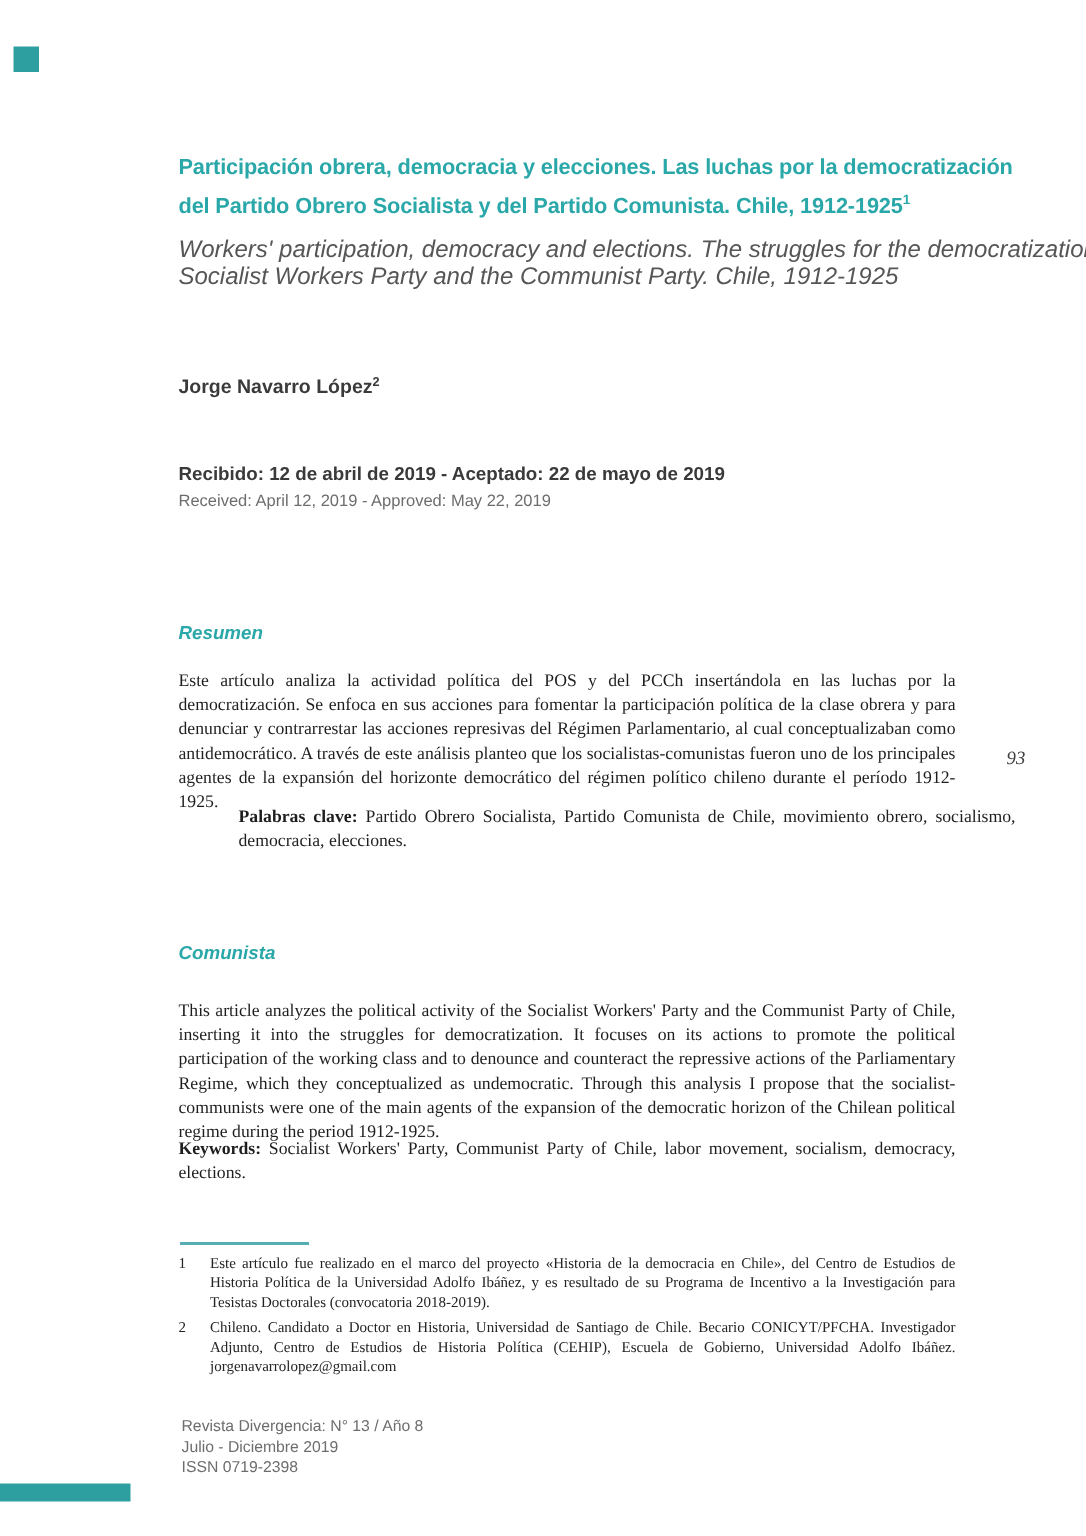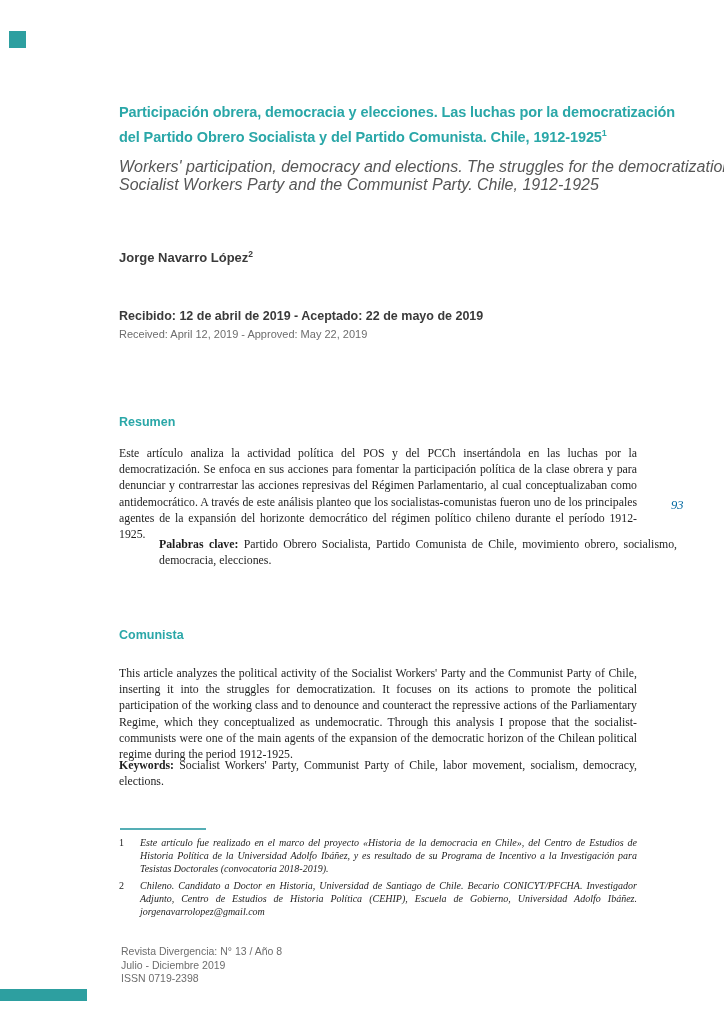--- a/index.html
+++ b/index.html
@@ -40,52 +40,52 @@
   .dates-es {
     position: absolute; left: 119px; top: 309px;
     color: #3a3a3a; font-weight: bold; font-size: 12.5px;
   }
   .dates-en {
     position: absolute; left: 119px; top: 328px;
     color: #6d6d6d; font-size: 11px;
   }
   .section-heading {
     position: absolute; left: 119px;
-    color: #2aa7a8; font-weight: bold; font-size: 12.5px;
+    color: #2aa7a8; font-weight: bold; font-size: 12.5px; font-style: italic;
   }
   .heading-resumen { top: 415px; }
   .heading-abstract { top: 628px; }
   .body-par {
     position: absolute; left: 119px; width: 518px;
     font-family: "Liberation Serif", serif;
     color: #1e1e1e; font-size: 11.8px; line-height: 16.2px;
     text-align: justify;
   }
   .resumen-body { top: 445px; }
   .resumen-keywords { top: 536px; margin-left: 40px; }
   .abstract-body { top: 665px; }
   .abstract-keywords { top: 757px; }
   .kw-label { font-weight: bold; }
   .page-number {
     position: absolute; left: 671px; top: 498px;
     font-family: "Liberation Serif", serif; font-style: italic;
-    color: #0369a1; font-size: 12.5px;
+    color: #404040; font-size: 12.5px;
   }
   .footnote-rule {
     position: absolute; left: 120px; top: 828px;
     width: 86px; height: 2px; background: #55aeb5;
   }
   .footnotes {
     position: absolute; left: 119px; top: 837px; width: 518px;
     font-family: "Liberation Serif", serif;
     color: #242424; font-size: 10px; line-height: 12.8px;
   }
   .footnote { display: flex; margin-bottom: 5px; }
   .footnote .fn-num { width: 21px; flex: 0 0 21px; }
-  .footnote .fn-text { flex: 1; text-align: justify; font-style: italic; }
+  .footnote .fn-text { flex: 1; text-align: justify; }
   .journal-info {
     position: absolute; left: 121px; top: 945px;
     color: #6d6d6d; font-size: 10.5px; line-height: 13.5px;
   }
 </style>
 </head>
 <body>
 
 <div class="page">
 

